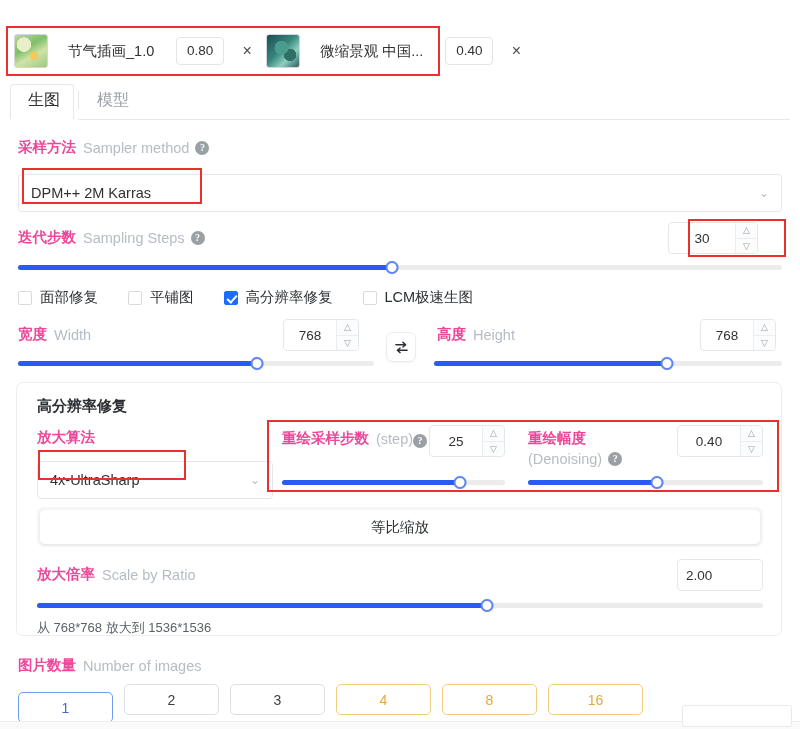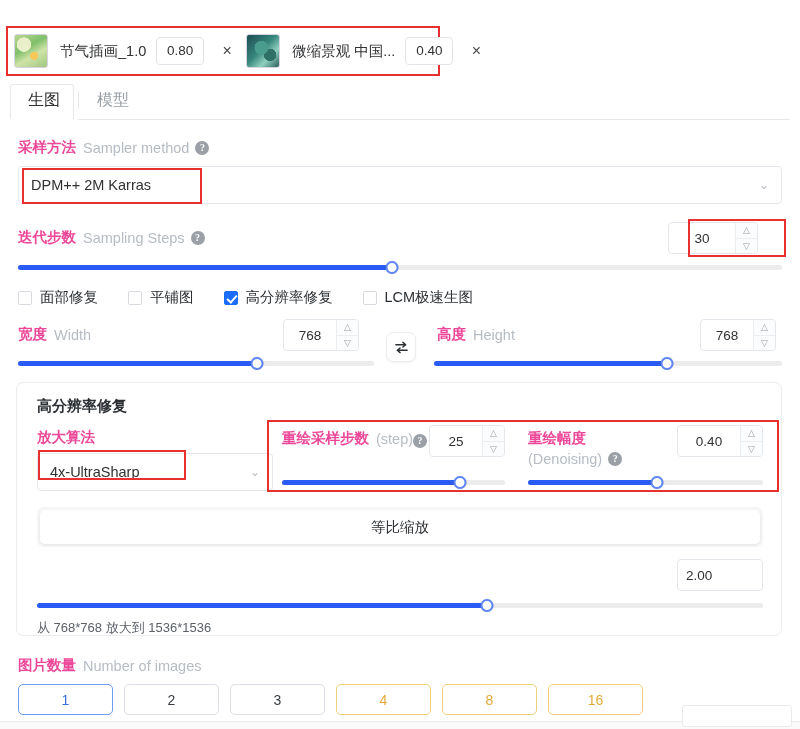--- a/index.html
+++ b/index.html
@@ -29,25 +29,25 @@
       radial-gradient(circle at 28% 30%, #e9f0c9 0 22%, transparent 23%),
       linear-gradient(150deg,#bcd98f 0%, #7fbf6a 38%, #cfe3a8 62%, #9ec77d 100%);
   }
   .thumb-b {
     background:
       radial-gradient(circle at 45% 40%, #4a9c8e 0 26%, transparent 27%),
       radial-gradient(circle at 72% 62%, #2e6f66 0 20%, transparent 21%),
       linear-gradient(135deg,#1d4d52 0%, #37867c 45%, #8fd0c0 70%, #2c5f5c 100%);
   }
   .lora-name {
-    font-size:14.5px; color:#303133; margin-left:12px; white-space:nowrap;
+    font-size:14.5px; color:#303133; margin-left:20px; white-space:nowrap;
     max-width:118px; overflow:hidden; text-overflow:ellipsis;
   }
   .lora-weight {
-    margin-left:10px; min-width:48px; height:28px; line-height:26px;
+    margin-left:22px; min-width:48px; height:28px; line-height:26px;
     border:1px solid #e2e4e9; border-radius:4px; background:#fff;
     font-size:13.5px; color:#303133; text-align:center;
   }
   .lora-x {
     margin-left:14px; margin-right:10px; width:18px; text-align:center;
     font-size:16px; color:#4a4a4a; cursor:pointer; user-select:none;
     line-height:1;
   }
 
   
@@ -84,21 +84,21 @@
     display:inline-block; width:14px; height:14px; border-radius:50%;
     background:#9aa0a6; color:#fff; font-size:10px; line-height:14px;
     text-align:center; margin-left:6px; font-family:"Liberation Serif",serif;
     font-weight:bold;
   }
 
   
   .sel {
     height:38px; border:1px solid #e4e7ec; border-radius:4px; background:#fff;
     display:flex; align-items:center; padding:4px 12px; font-size:14.5px;
-    color:#303133; justify-content:space-between;
+    color:#303133; justify-content:space-between;margin-top:8px;
   }
   .chev { color:#b9bfc7; font-size:12px; }
 
   
   .num {
     display:flex; align-items:stretch; height:32px;
     border:1px solid #e4e7ec; border-radius:4px; background:#fff;
     overflow:hidden;
   }
   .num-val {
@@ -348,20 +348,24 @@
     <div class="slider" style="position:absolute;left:511px;top:92px;width:235px;">
       <div class="track"></div>
       <div class="fill" style="width:55%"></div>
       <div class="thumb" style="left:55%"></div>
     </div>
 
     <div class="seg" style="position:absolute;left:20px;top:124px;width:726px;">
       <div class="seg-item on">等比缩放</div>
     </div>
 
+    <div class="lbl-row" style="position:absolute;left:20px;top:182px;">
+      <span class="lbl-cn">放大倍率</span>
+      <span class="lbl-en">Scale by Ratio</span>
+    </div>
     <div class="num" style="position:absolute;left:660px;top:176px;width:86px;gap:47px;">
       <div class="num-val">2.00</div>
       <div class="num-steps">
         <span>△</span>
         <span>▽</span>
       </div>
     </div>
     <div class="slider" style="position:absolute;left:20px;top:215px;width:726px;">
       <div class="track"></div>
       <div class="fill" style="width:62%"></div>

